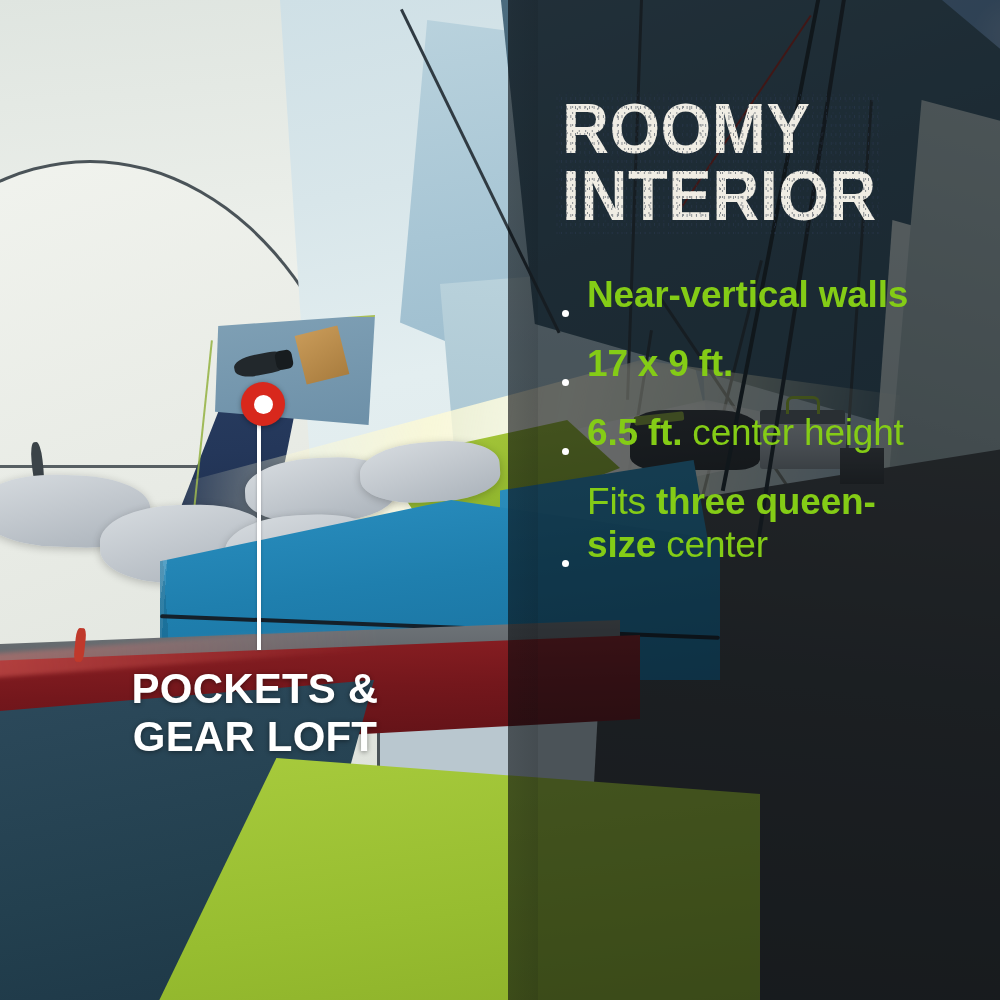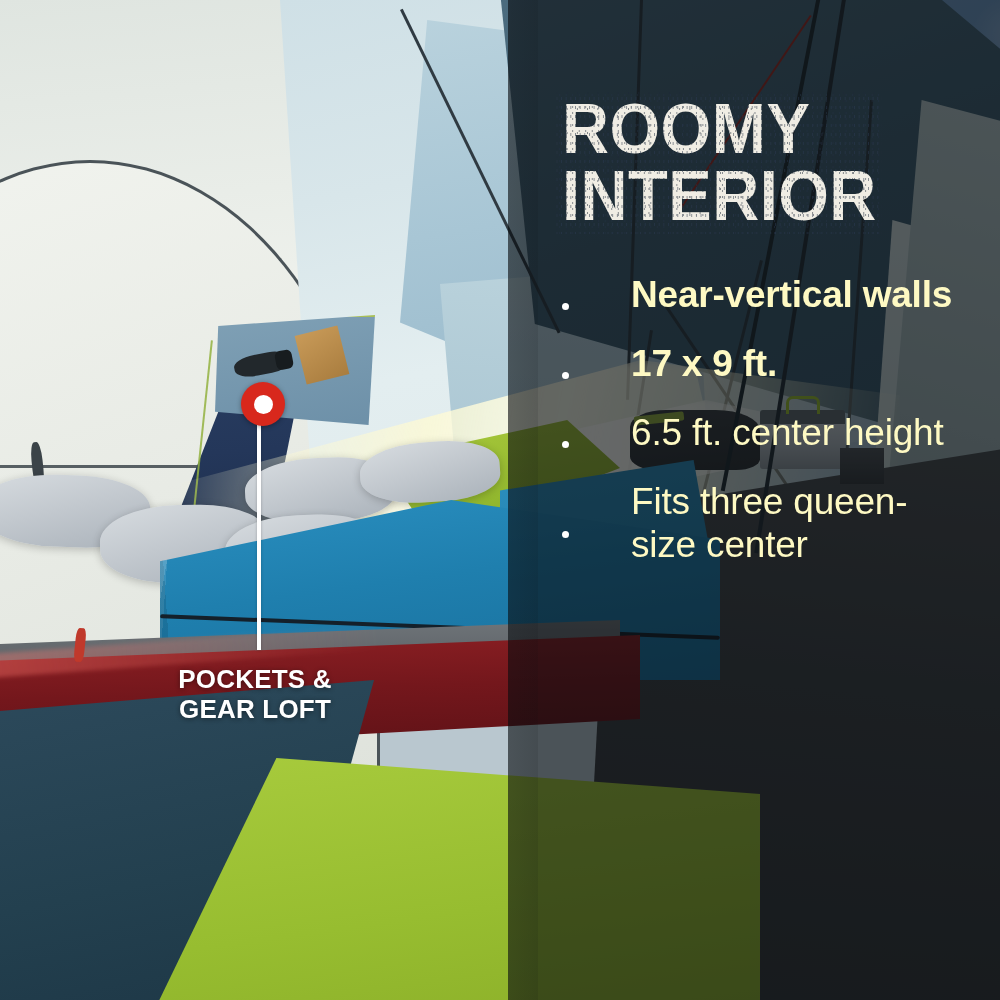--- a/index.html
+++ b/index.html
@@ -343,40 +343,39 @@
       radial-gradient(#233044 .8px, transparent .9px),
       radial-gradient(#2b3950 .6px, transparent .7px),
       radial-gradient(#1d2838 1px, transparent 1.1px);
     background-size:7px 6px, 5px 9px, 11px 8px;
     background-position:0 0, 3px 2px, 6px 5px;
   }
 
   .bullets{ margin-top:44px; }
   .bullet{
     display:flex;
-    align-items:center;
+    align-items:flex-end;
     margin-bottom:26px;
-    color:#fef9c3;
-    gap:44px;
+    color:#84cc16;
   }
   .dot{
     flex:0 0 auto;
     width:7px; height:7px;
     border-radius:50%;
     background:#ffffff;
     margin:21px 18px 0 0;
   }
   .btext{
     font-size:37px;
     line-height:1.16;
     font-weight:normal;
     letter-spacing:-.2px;
     max-width:330px;
   }
-  .btext b{ font-weight:normal; }
+  .btext b{ font-weight:bold; }
   .b-all-bold .btext{ font-weight:bold; }
 
   
   .marker{
     position:absolute; left:24.1%; top:38.2%;
     width:44px; height:44px;
     border-radius:50%;
     background:#d8281c;
     display:flex; align-items:center; justify-content:center;
     box-shadow:0 1px 5px rgba(0,0,0,.35);
@@ -389,21 +388,21 @@
     position:absolute; left:25.72%; top:42%;
     width:4px; height:23%;
     background:#ffffff;
     box-shadow:0 0 3px rgba(0,0,0,.25);
   }
   .callout-label{
     position:absolute; left:0; top:66.5%;
     width:51%;
     text-align:center;
     color:#ffffff;
-    font-size:26px;
+    font-size:42px;
     font-weight:bold;
     line-height:1.14;
     letter-spacing:.2px;
     text-transform:uppercase;
     text-shadow:0 1px 5px rgba(0,0,0,.45);
   }
 </style>
 </head>
 <body>
 

